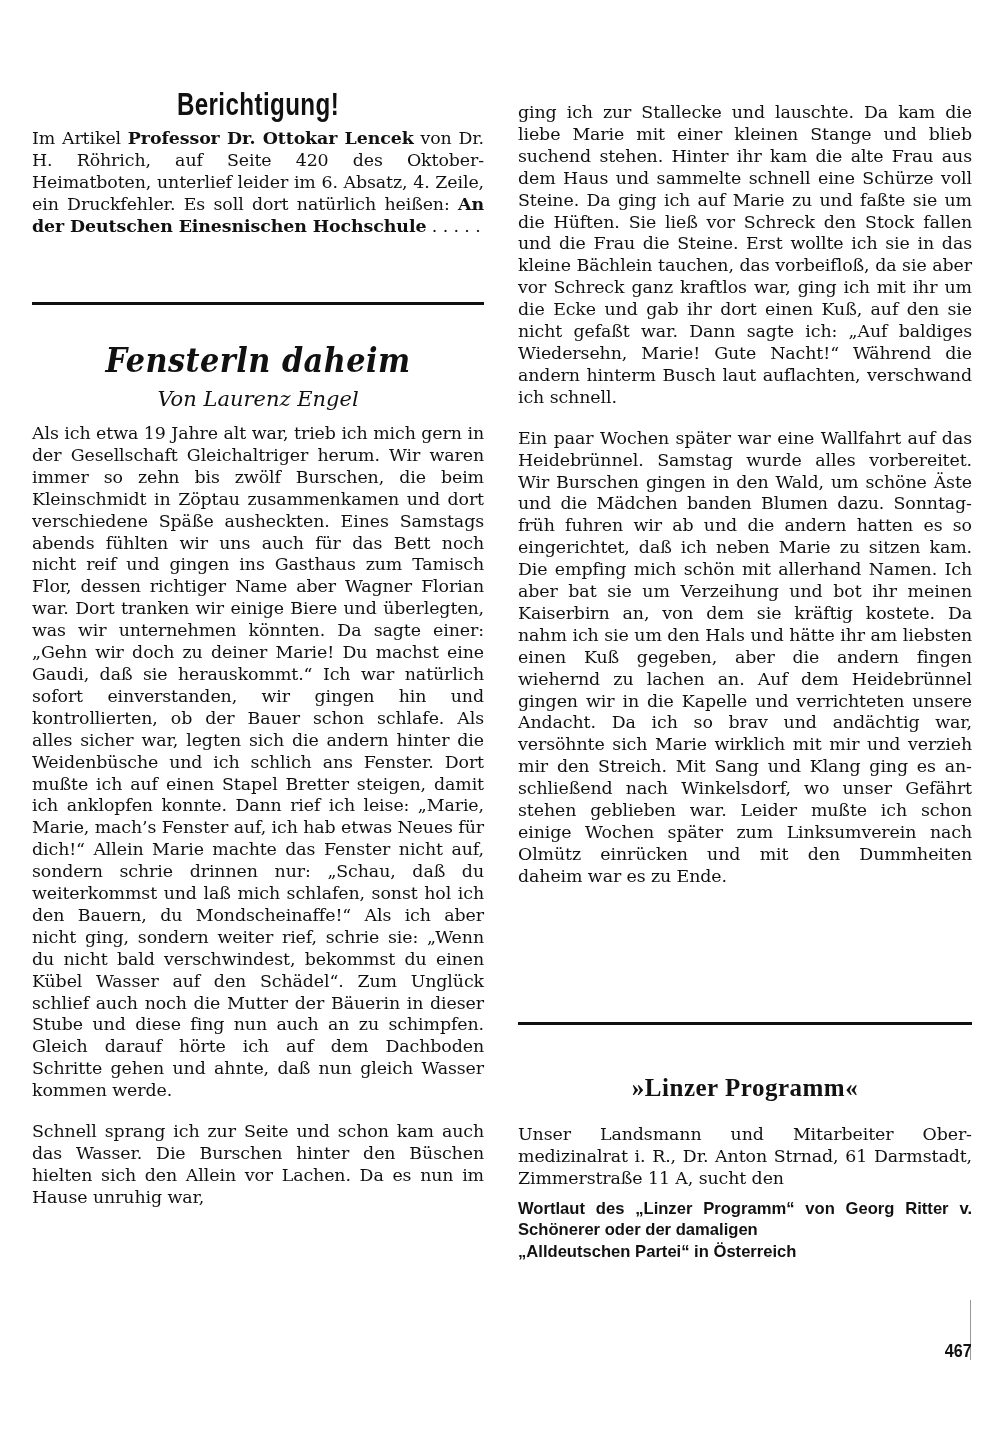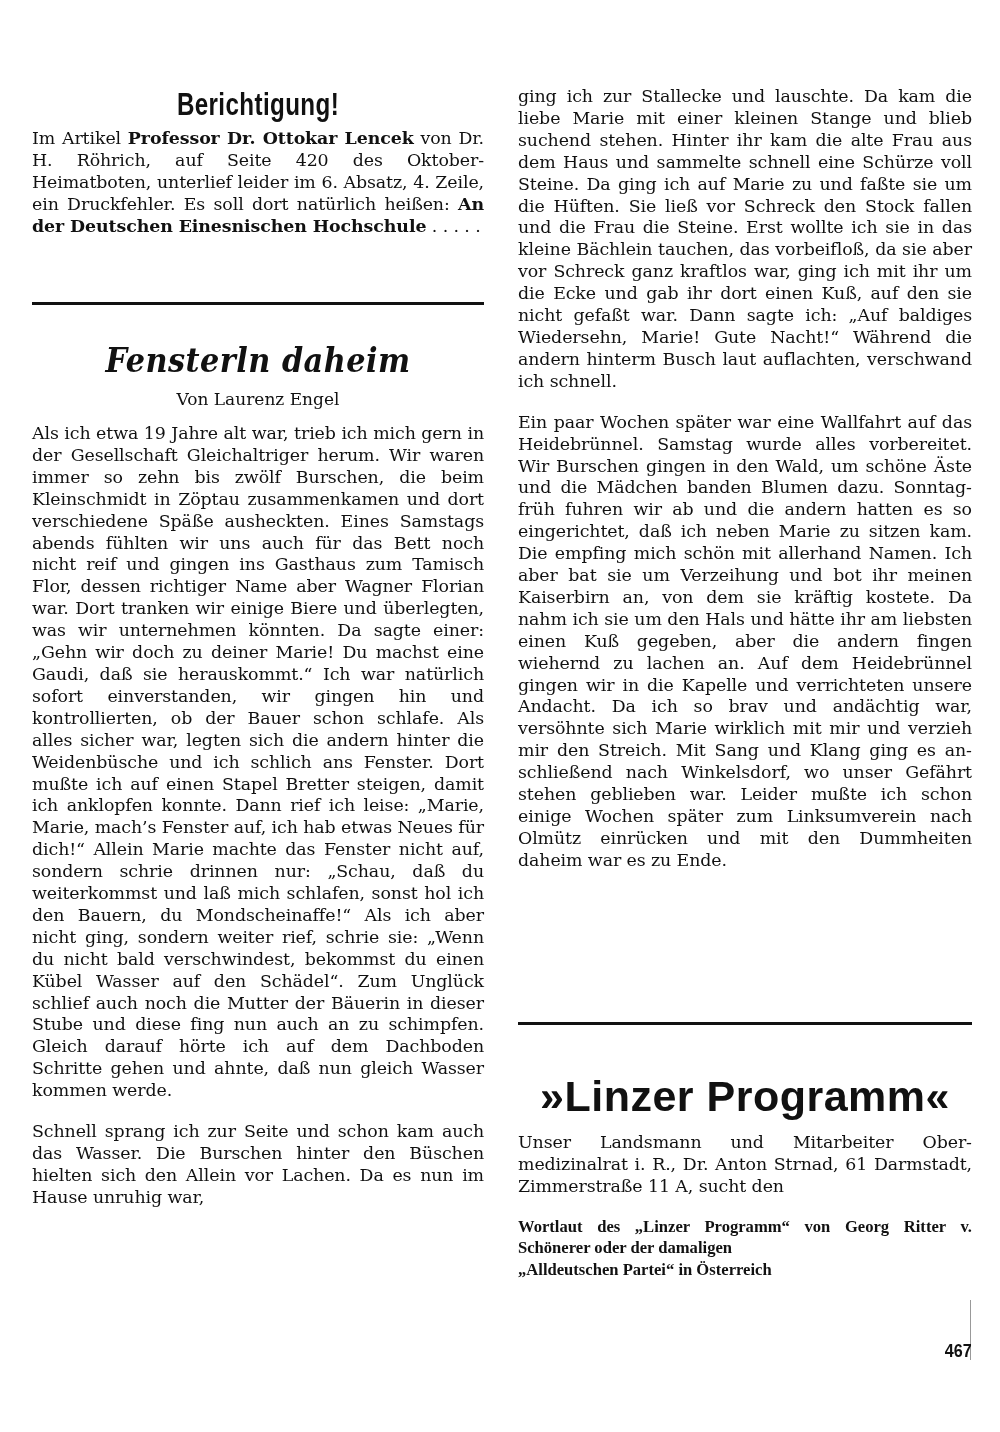--- a/index.html
+++ b/index.html
@@ -14,21 +14,21 @@
       overflow: hidden;
       color: #111111;
       font-family: "DejaVu Serif", "Liberation Serif", serif;
     }
     .column {
       position: absolute;
       top: 86px;
       width: 452px;
     }
     .col-left { left: 32px; }
-    .col-right { left: 518px; width: 454px; top: 86px; }
+    .col-right { left: 518px; width: 454px; top: 102px; }
 
     .body-text {
       font-family: "DejaVu Serif", serif;
       font-size: 17.4px;
       line-height: 21.9px;
       text-align: justify;
       letter-spacing: -0.1px;
       margin: 0;
       hyphens: manual;
     }
@@ -69,49 +69,50 @@
       font-size: 33px;
       text-align: center;
       margin: 0;
       height: 52px;
       line-height: 52px;
       letter-spacing: 0.5px;
       transform: scaleX(0.92);
     }
     .byline {
       font-family: "DejaVu Serif", serif;
-      font-size: 17px;
+      font-size: 21px;
       text-align: center;
       margin: 0 0 12px 0;
       line-height: 24px;
+      font-style: italic;
     }
 
     .linzer-article {
       position: absolute;
       left: 518px;
       width: 454px;
       top: 1058px;
     }
     .title-linzer {
-      font-family: Liberation Sans, sans-serif;
+      font-family: Liberation Serif, serif;
       font-weight: bold;
-      font-size: 43px;
+      font-size: 25px;
       text-align: center;
-      margin: 12px 0 10px 0;
+      margin: 4px 0 10px 0;
       height: 52px;
       line-height: 52px;
       letter-spacing: 0.5px;
     }
     .bold-block {
-      font-family: Liberation Serif, serif;
+      font-family: Liberation Sans, sans-serif;
       font-weight: bold;
       font-size: 16.6px;
       line-height: 21.5px;
       text-align: justify;
-      margin: 18px 0 4px 0;
+      margin: 8px 0 4px 0;
     }
     .bold-block .centered-line {
       display: block;
       text-align: left;
     }
 
     .page-number {
       position: absolute;
       right: 28px;
       top: 1340px;

